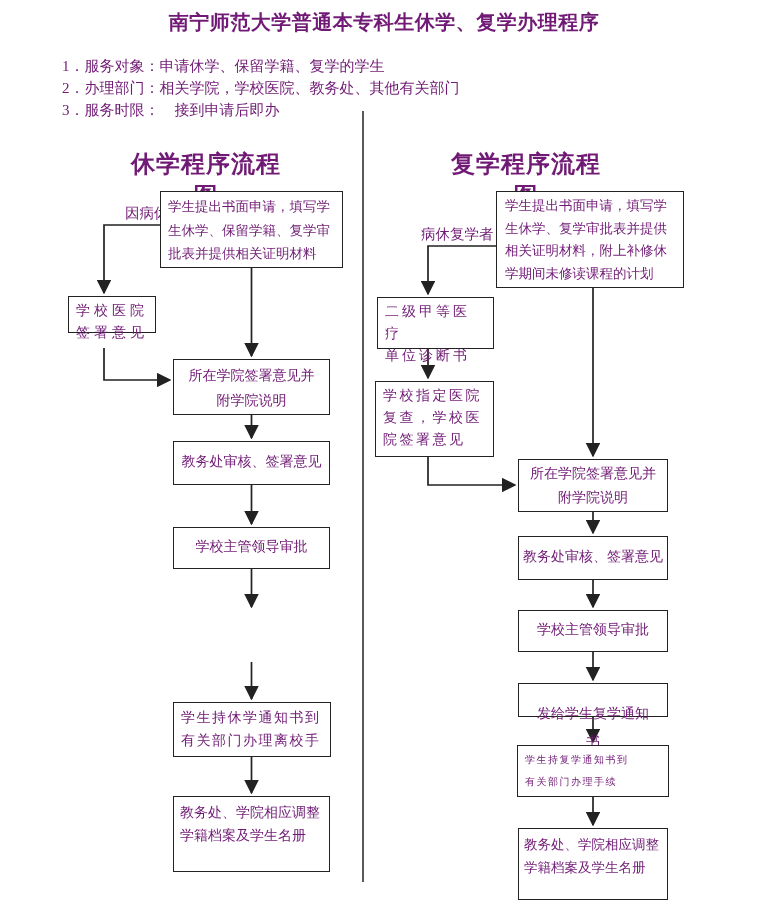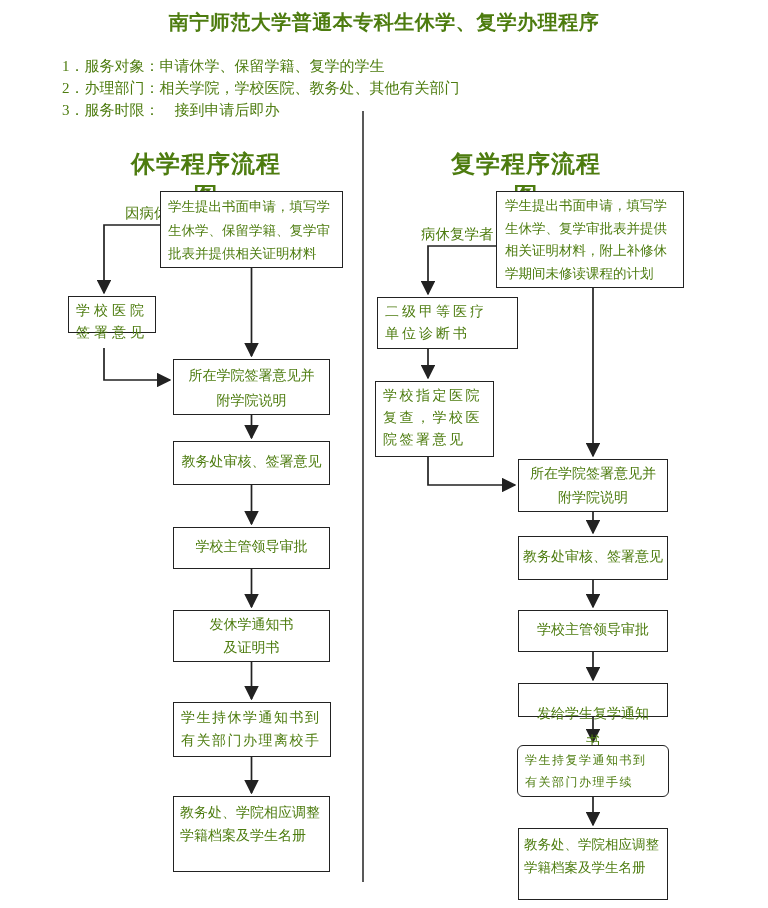--- a/index.html
+++ b/index.html
@@ -1,20 +1,20 @@
 <!DOCTYPE html>
 <html><head>
 <meta charset="utf-8">
 <style>
   html,body { margin:0; padding:0; background:#888; }
   #page {
     position:relative; width:768px; height:908px; margin:0 auto;
     background:#ffffff; overflow:hidden;
     font-family:"Liberation Serif","DejaVu Serif",serif;
-    color:#4d7c0f;
+    color:#701a75;
   }
   .doc-title {
     position:absolute; top:9px; left:0; width:768px; text-align:center;
     font-size:20px; font-weight:bold; letter-spacing:0.5px;
   }
   .info { position:absolute; left:62px; top:55px; font-size:15px; line-height:22px; }
   .flow-heading {
     position:absolute; width:166px; text-align:center; top:148px;
     font-size:24px; font-weight:bold; letter-spacing:1px;
   }
@@ -35,27 +35,27 @@
   .b-l-hospital { left:68px;  top:296px; width:88px;  height:37px; line-height:22px; letter-spacing:4px; }
   .b-l-college  { left:173px; top:359px; width:157px; height:56px; text-align:center; padding-top:3px; line-height:25px; }
   .b-l-review   { left:173px; top:441px; width:157px; height:44px; text-align:center; line-height:40px; padding:0; }
   .b-l-leader   { left:173px; top:527px; width:157px; height:42px; text-align:center; line-height:38px; padding:0; }
   .b-l-notice   { left:173px; top:610px; width:157px; height:52px; text-align:center; padding-top:2px; }
   .b-l-handle   { left:173px; top:702px; width:158px; height:55px; letter-spacing:1.5px; }
   .b-l-archive  { left:173px; top:796px; width:157px; height:76px; padding:4px 6px; }
 
   
   .b-r-apply    { left:496px; top:191px; width:188px; height:97px; font-size:13.5px; line-height:22.5px; padding:3px 8px; }
-  .b-r-diag     { left:377px; top:297px; width:141px; height:52px; line-height:22px; letter-spacing:3px; }
+  .b-r-diag     { left:377px; top:297px; width:117px; height:52px; line-height:22px; letter-spacing:3px; }
   .b-r-recheck  { left:375px; top:381px; width:119px; height:76px; line-height:22px; letter-spacing:2.5px; }
   .b-r-college  { left:518px; top:459px; width:150px; height:53px; text-align:center; padding-top:2px; line-height:24px; }
   .b-r-review   { left:518px; top:536px; width:150px; height:44px; text-align:center; line-height:40px; padding:0; }
   .b-r-leader   { left:518px; top:610px; width:150px; height:42px; text-align:center; line-height:38px; padding:0; }
   .b-r-notice   { left:518px; top:683px; width:150px; height:32px; text-align:center; line-height:28px; padding:16px; }
-  .b-r-handle   { left:517px; top:745px; width:152px; height:52px; font-size:12px; letter-spacing:1.5px; line-height:22px;border-radius:6px; }
+  .b-r-handle   { left:517px; top:745px; width:152px; height:52px; font-size:10px; letter-spacing:1.5px; line-height:22px; }
   .b-r-archive  { left:518px; top:828px; width:150px; height:72px; font-size:13.5px; padding:4px 5px; }
 </style>
 </head>
 <body>
 
 <div id="page">
 
   <div class="doc-title">南宁师范大学普通本专科生休学、复学办理程序</div>
 
   <div class="info">
@@ -99,22 +99,20 @@
 
   <div class="fbox b-l-apply">学生提出书面申请，填写学
 生休学、保留学籍、复学审
 批表并提供相关证明材料</div>
   <div class="fbox b-l-hospital">学校医院
 签署意见</div>
   <div class="fbox b-l-college">所在学院签署意见并
 附学院说明</div>
   <div class="fbox b-l-review">教务处审核、签署意见</div>
   <div class="fbox b-l-leader">学校主管领导审批</div>
-  <div class="fbox b-l-notice">发休学通知书
-及证明书</div>
   <div class="fbox b-l-handle">学生持休学通知书到
 有关部门办理离校手</div>
   <div class="fbox b-l-archive">教务处、学院相应调整
 学籍档案及学生名册</div>
 
   <div class="flow-heading fh-right">复学程序流程图</div>
   <div class="branch-label bl-right">病休复学者</div>
 
   <div class="fbox b-r-apply">学生提出书面申请，填写学
 生休学、复学审批表并提供

